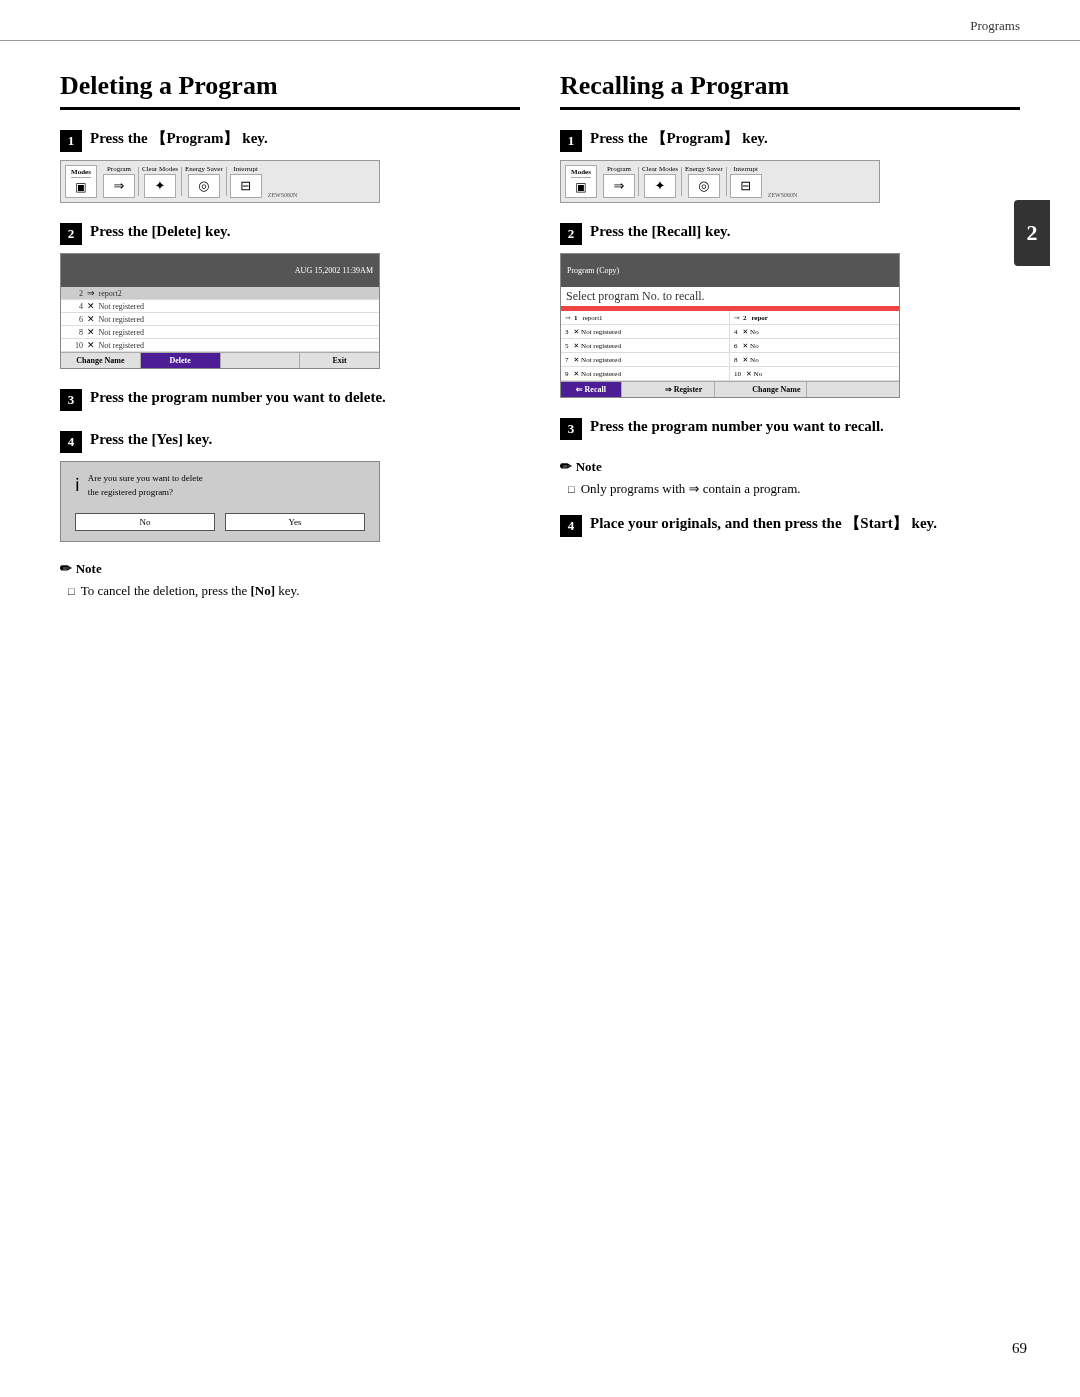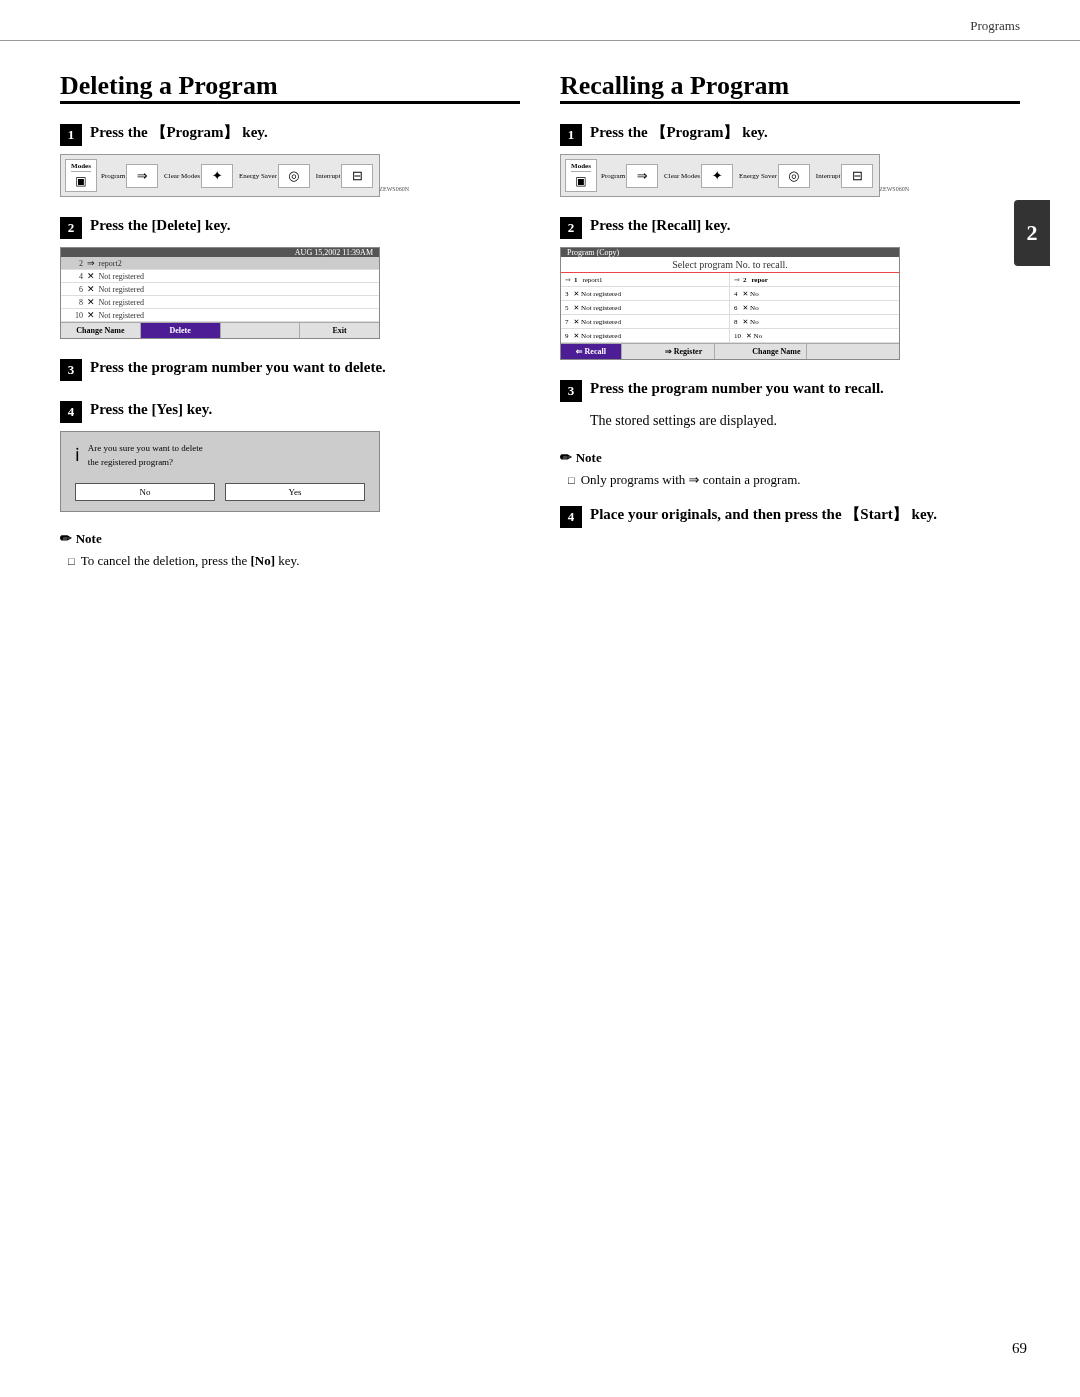--- a/index.html
+++ b/index.html
@@ -50,20 +50,21 @@
     }
 
     .column {
       flex: 1;
     }
 
     .section-title {
       font-size: 26px;
       font-weight: bold;
       border-bottom: 3px solid #000;
+      padding-bottom: 6px;
       margin-bottom: 18px;
     }
 
     .step {
       margin-bottom: 18px;
     }
 
     .step-header {
       display: flex;
       align-items: flex-start;
@@ -125,21 +126,21 @@
       padding-bottom: 1px;
       margin-bottom: 2px;
     }
 
     .panel-modes .modes-icon {
       font-size: 12px;
     }
 
     .panel-btn-group {
       display: flex;
-      flex-direction: row;
+      flex-direction: column;
       align-items: center;
       gap: 1px;
     }
 
     .panel-btn-label {
       font-size: 7px;
       text-align: center;
       white-space: nowrap;
     }
 
@@ -172,21 +173,21 @@
       border: 1px solid #888;
       background: #fff;
       margin: 6px 0 10px 0;
       font-size: 9px;
       max-width: 320px;
     }
 
     .screen-header {
       background: #555;
       color: #fff;
-      padding: 0 6px;
+      padding: 12px 6px;
       font-size: 8px;
       display: flex;
       justify-content: space-between;
     }
 
     .screen-row {
       display: flex;
       align-items: center;
       border-bottom: 1px solid #ddd;
       padding: 1px 4px;
@@ -317,24 +318,23 @@
     .screen-mock-2col {
       border: 1px solid #888;
       background: #fff;
       margin: 6px 0 10px 0;
       font-size: 8px;
       max-width: 340px;
     }
 
     .screen-subtitle {
       padding: 2px 5px;
-      font-size: 10px;
-      border-bottom: 1px solid #ef4444;
+      font-size: 12px;
+      border-bottom: 5px solid #ef4444;
       color: #333;
-      text-align: center;
     }
 
     .screen-2col-content {
       display: grid;
       grid-template-columns: 1fr 1fr;
     }
 
     .screen-2col-cell {
       display: flex;
       align-items: center;
@@ -622,21 +622,20 @@
       </div>
     </div>
 
     <div class="step">
       <div class="step-header">
         <span class="step-num">3</span>
         <span class="step-text">
           Press the program number you want to recall.
         </span>
       </div>
-      <div class="step-sub">The stored settings are displayed.</div>
     </div>
 
     <div class="note-section">
       <div class="note-header">
         <span class="note-pencil">✏</span>
         <span>Note</span>
       </div>
       <div class="note-item">
         <span class="checkbox-sym">□</span>
         <span>Only programs with ⇒ contain a program.</span>

